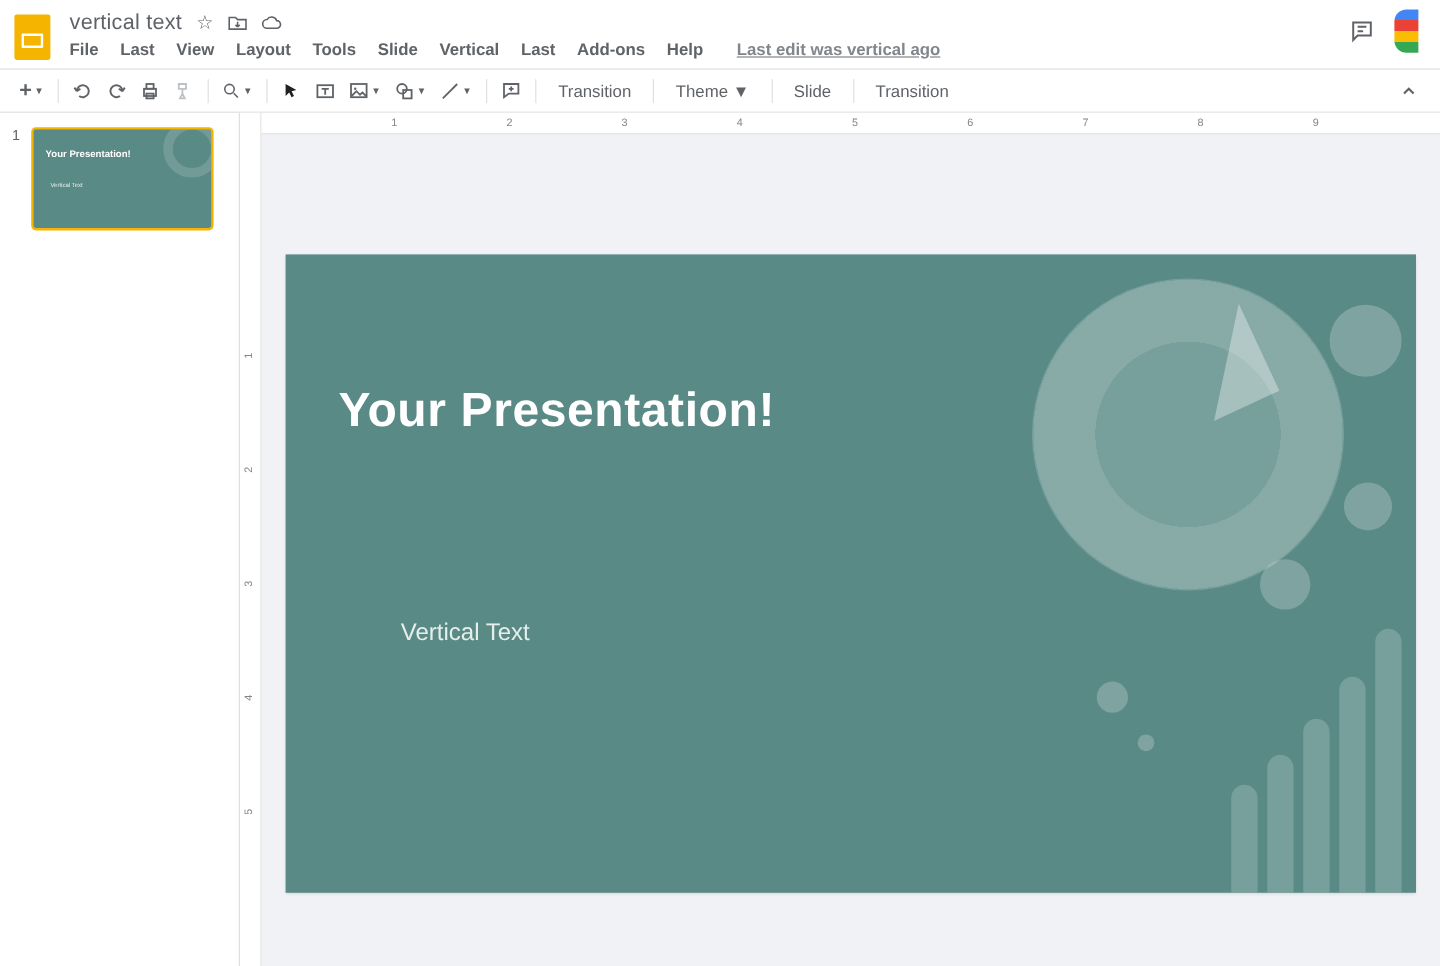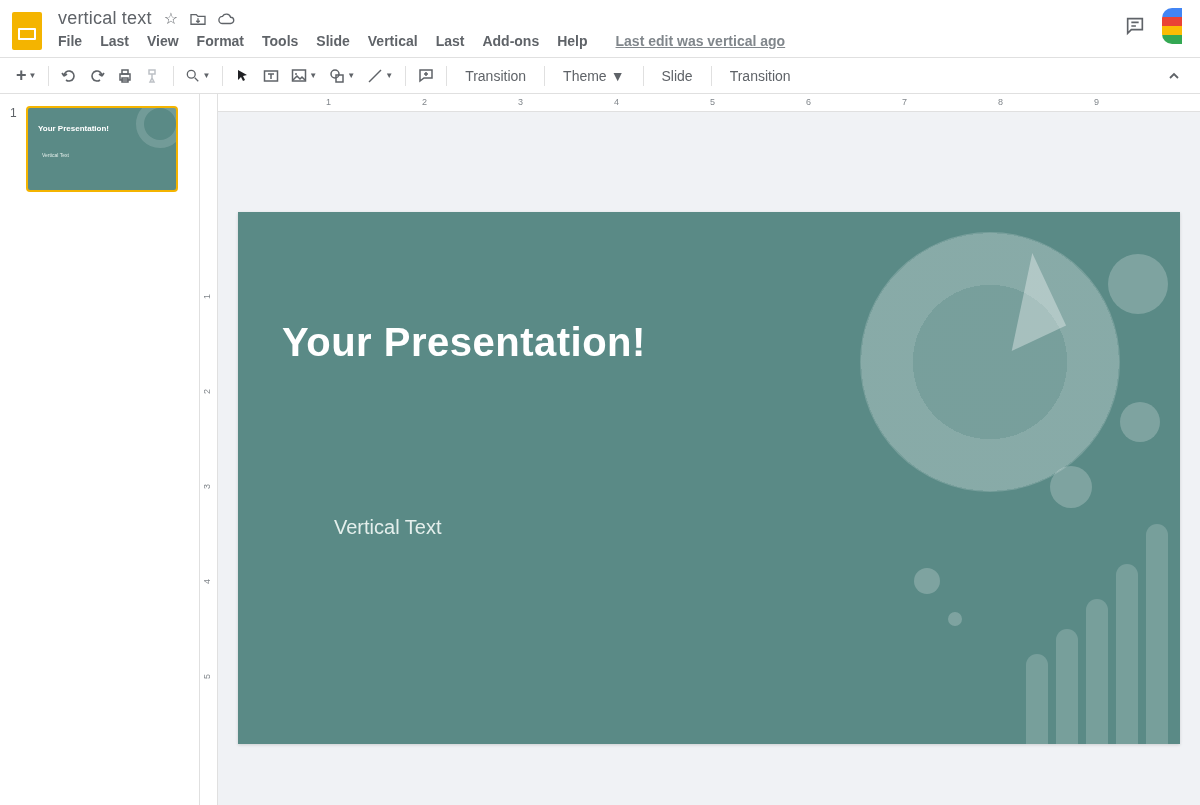--- a/index.html
+++ b/index.html
@@ -90,21 +90,21 @@
       <span class="title-icon">
         <svg width="18" height="14" viewBox="0 0 20 14">
             <path fill="none" stroke="#5f6368" stroke-width="1.5" d="M5 12a4 4 0 010-8 5 5 0 019 1 3.5 3.5 0 010 7H5z"></path>
           </svg>
       </span>
     </div>
     <div class="menus">
       <span class="menu-item">File</span>
       <span class="menu-item">Last</span>
       <span class="menu-item">View</span>
-      <span class="menu-item">Format</span>
+      <span class="menu-item">Layout</span>
       <span class="menu-item">Tools</span>
       <span class="menu-item">Slide</span>
       <span class="menu-item">Vertical</span>
       <span class="menu-item">Last</span>
       <span class="menu-item">Add-ons</span>
       <span class="menu-item">Help</span>
       <span class="last-edit">Last edit was vertical ago</span>
     </div>
   </div>
   <div class="header-right">

